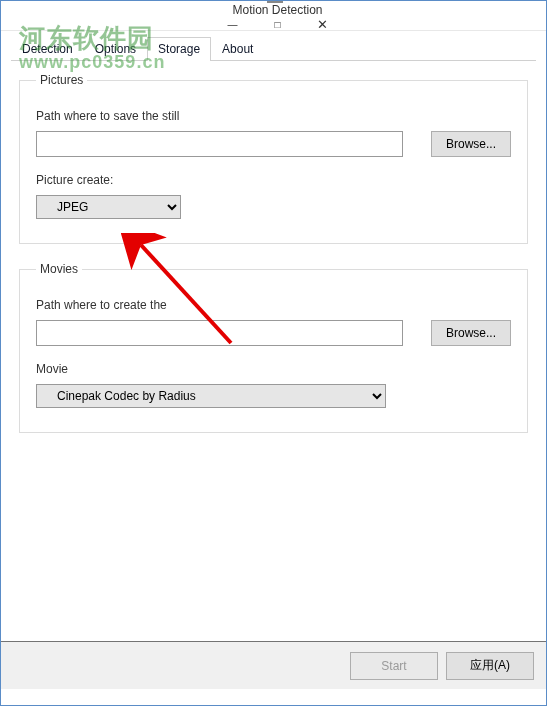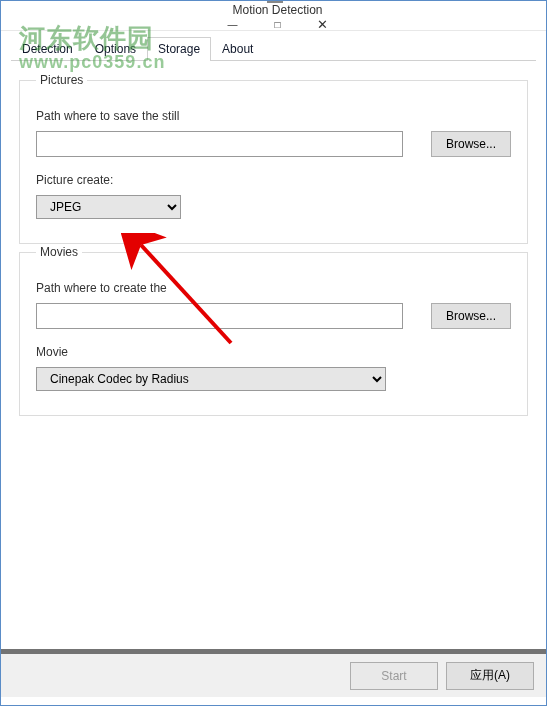--- a/index.html
+++ b/index.html
@@ -66,21 +66,21 @@
       left: 0; right: 0; bottom: -1px; height: 2px;
       background: #fff;
     }
     .content {
       padding: 12px 18px;
       height: calc(100% - 30px - 28px - 50px);
       overflow: hidden;
     }
     fieldset {
       border: 1px solid #dcdcdc;
-      margin-bottom: 1px;
+      margin-bottom: 18px;
       padding: 14px 16px 24px 16px;
     }
     legend {
       padding: 0 4px;
       color: #333;
     }
     .field-label {
       margin: 8px 0 8px 0;
       color: #333;
     }
@@ -103,29 +103,29 @@
       border: 1px solid #adadad;
       background: #e1e1e1;
       font-family: inherit; font-size: 12px;
       cursor: pointer;
     }
     select {
       height: 24px;
       border: 1px solid #999;
       background: #e6e6e6;
       font-family: inherit; font-size: 12px;
-      padding: 0 9px;
+      padding: 0 16px;
     }
     .select-narrow { width: 145px; }
     .select-wide { width: 350px; }
     .bottom-bar {
       position: absolute;
-      left: 0; right: 0; bottom: 8px;
+      left: 0; right: 0; bottom: 16px;
       height: 48px;
-      border-top: 5px solid #737373;
+      border-top: 1px solid #737373;
       display: flex;
       justify-content: flex-end;
       align-items: center;
       gap: 8px;
       padding: 0 12px;
       background: #f0f0f0;
     }
     .footer-btn {
       width: 88px; height: 28px;
       border: 1px solid #adadad;

